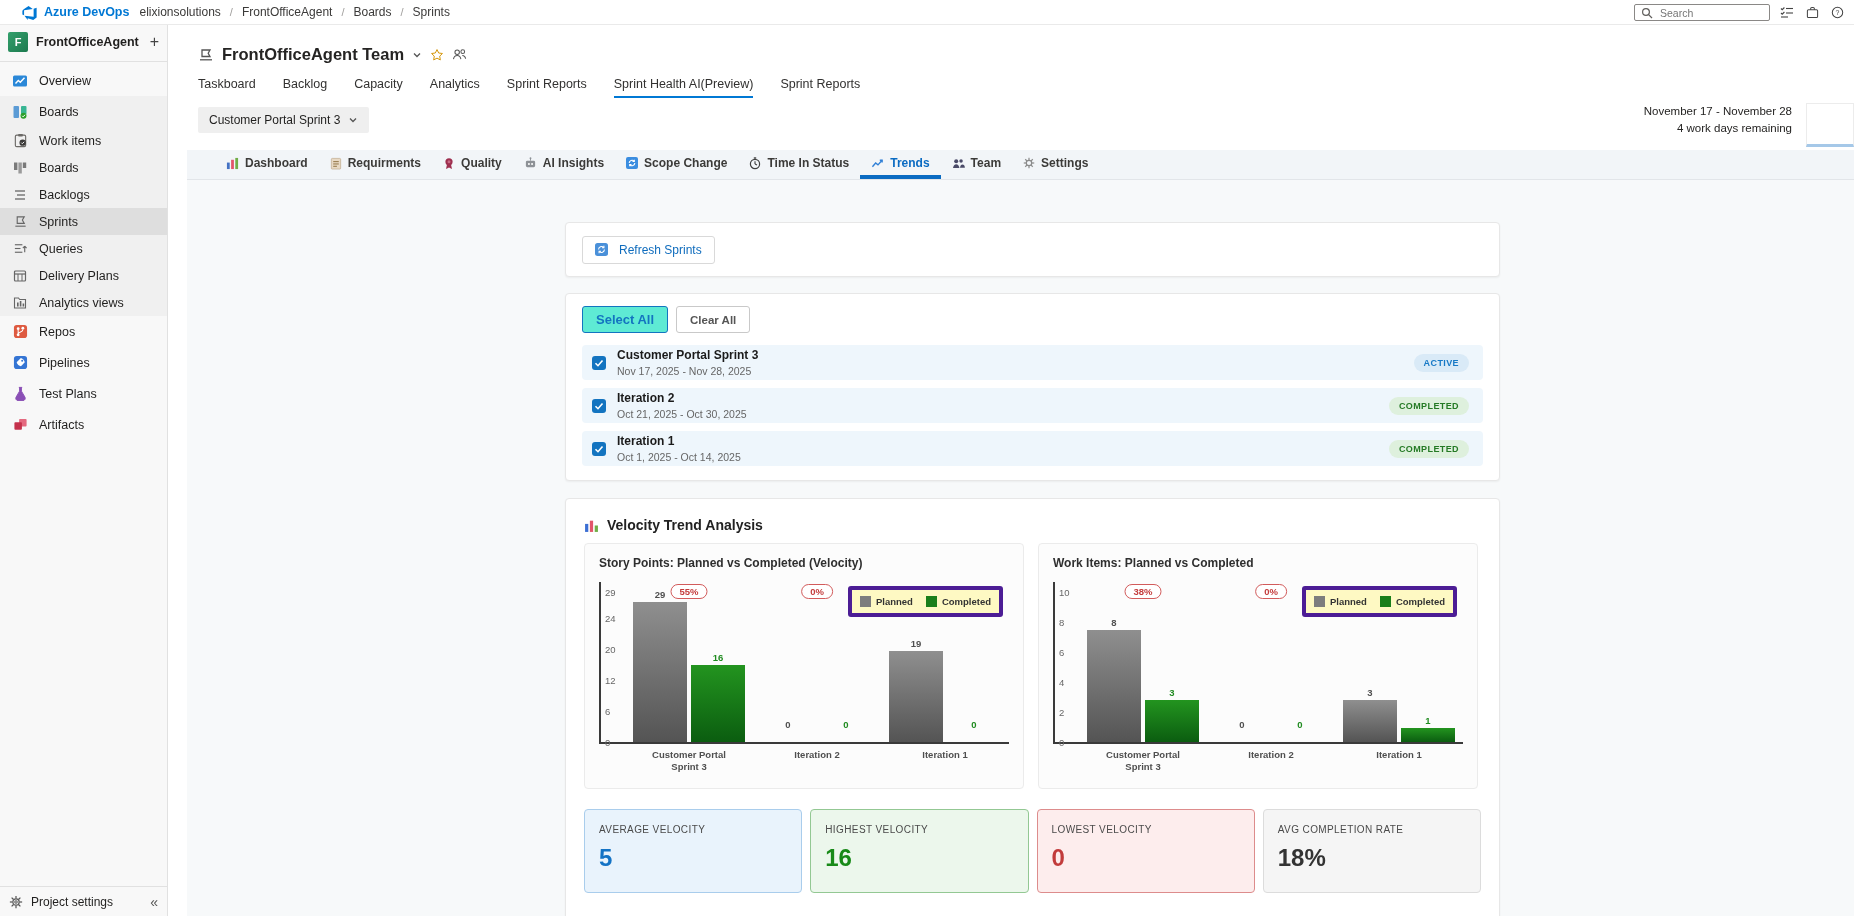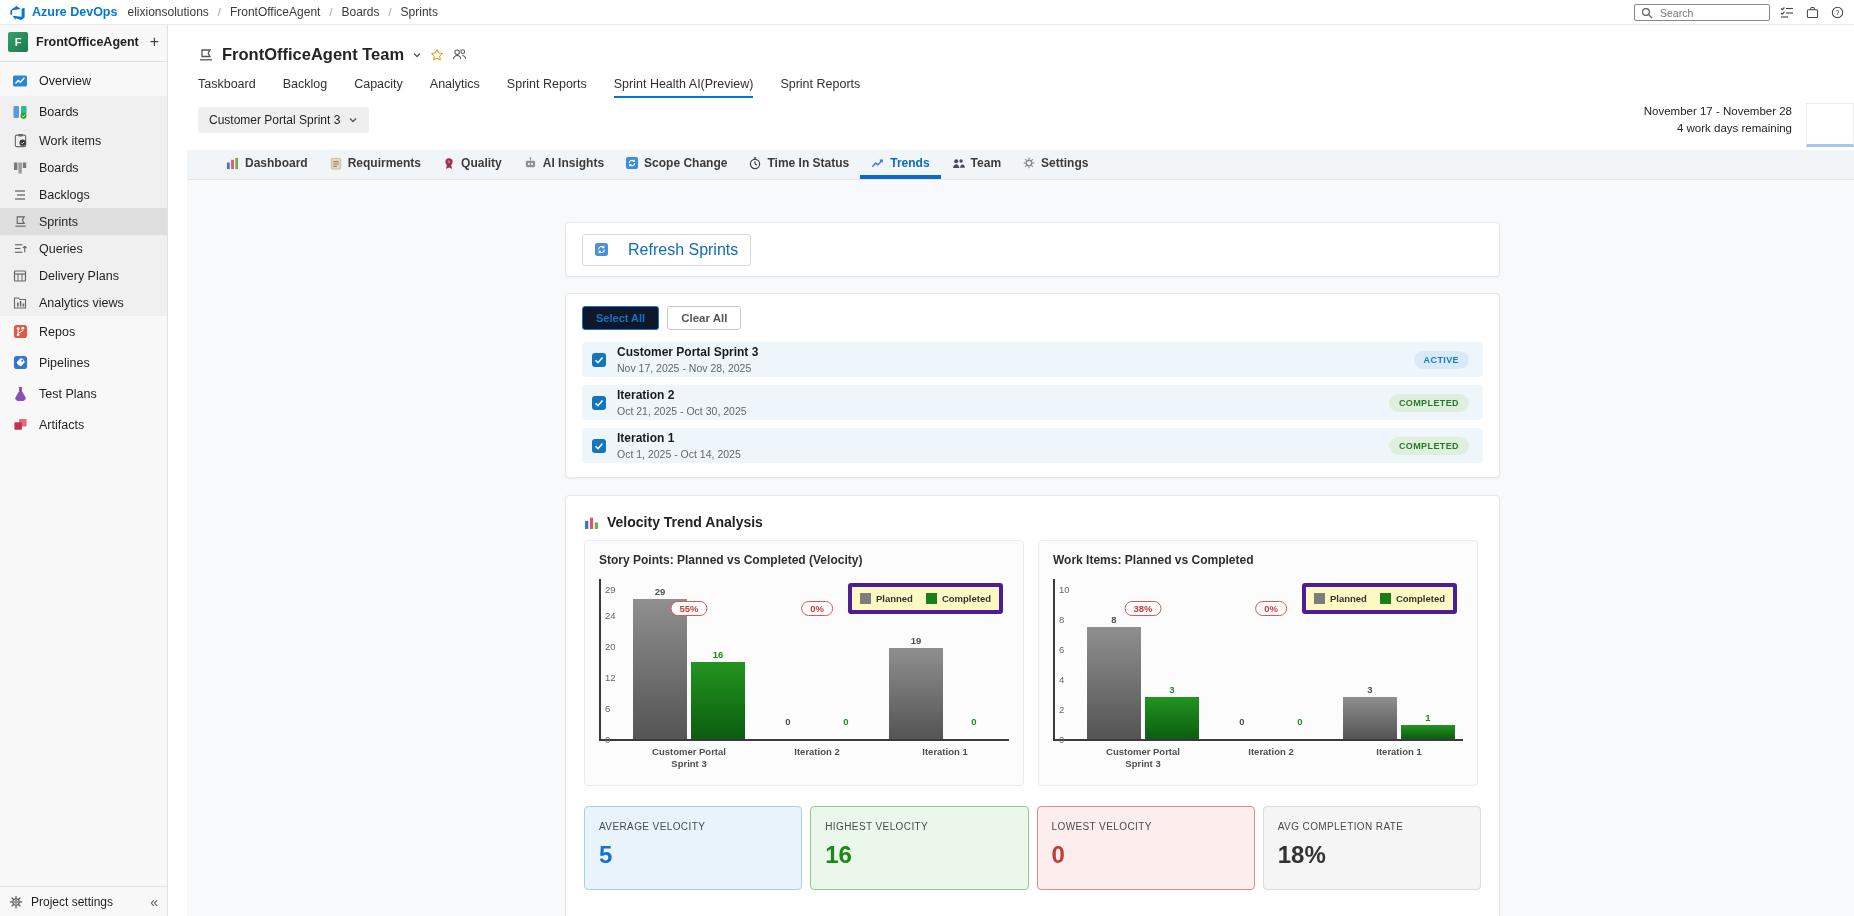--- a/index.html
+++ b/index.html
@@ -2,21 +2,21 @@
 <html><head>
 <meta charset="utf-8">
 <style>
   html,body{margin:0;padding:0}
   body{width:1854px;height:916px;overflow:hidden;font-family:"Liberation Sans",sans-serif;background:#fff;position:relative;color:#252423}
   *{box-sizing:border-box}
   .ic{display:inline-flex;align-items:center;justify-content:center;flex:none}
   .ic svg{display:block}
 
   
-  .topbar{height:25px;background:#fff;border-bottom:1px solid #eaeaea;display:flex;align-items:center;padding:0 10px;position:relative;z-index:10}
+  .topbar{height:25px;background:#fff;border-bottom:1px solid #eaeaea;display:flex;align-items:center;padding:0 22px;position:relative;z-index:10}
   .brand{color:#0078d4;font-weight:bold;font-size:12.5px;margin:0 10px 0 7px;white-space:nowrap}
   .crumbs{display:flex;align-items:center;gap:9px;font-size:12px;color:#3b3a39}
   .crumb{cursor:default;white-space:nowrap}
   .crumb-sep{color:#a19f9d;font-size:11px}
   .search-wrap{position:absolute;right:84px;top:4px;width:136px;height:17px;border:1px solid #8a8886;border-radius:2px;display:flex;align-items:center;gap:5px;padding:0 6px;background:#fff}
   .search-input{border:none;outline:none;font-size:10.5px;color:#605e5c;width:100%;background:transparent;font-family:"Liberation Sans",sans-serif}
   .top-icons{position:absolute;right:10px;top:5px;display:flex;gap:12px;align-items:center}
 
   
   .shell{display:flex;height:891px}
@@ -53,29 +53,29 @@
   .health-tab.active{color:#0b6bc2;border-bottom-color:#0b6bc2}
   .content-scroll{flex:1;background:#f7f9fa;overflow:hidden;padding-top:42px}
   .col{width:935px;margin-left:378px}
 
   .card{background:#fff;border:1px solid #e7e7e7;border-radius:4px;box-shadow:0 1px 2px rgba(0,0,0,.05)}
 
   
   .card.trend{height:55px;display:flex;align-items:center;justify-content:space-between;padding:8px 16px}
   .t-title{font-size:14px;font-weight:bold;color:#222;display:flex;align-items:center;gap:7px}
   .t-sub{font-size:11px;color:#555;margin-top:4px}
-  .refresh-btn{display:inline-flex;align-items:center;gap:20px;border:1px solid #d9d9d9;background:#fff;color:#0f6cbd;font-size:16px;padding:6px 12px;border-radius:3px;cursor:pointer;font-family:inherit}
+  .refresh-btn{display:inline-flex;align-items:center;gap:11px;border:1px solid #d9d9d9;background:#fff;color:#0f6cbd;font-size:12px;padding:6px 12px;border-radius:3px;cursor:pointer;font-family:inherit}
 
   
   .card.select{margin-top:16px;padding:12px 16px 14px}
   .ss-head{display:flex;align-items:flex-start;justify-content:space-between}
   .ss-title{font-size:13.5px;font-weight:bold;color:#222}
   .ss-sub{font-size:11px;color:#666;margin-top:6px}
   .ss-btns{display:flex;gap:8px}
-  .btn-outline-blue{border:1.5px solid #1374c0;color:#1374c0;background:#0f172a;font-size:11px;font-weight:bold;padding:5px 13px;border-radius:3px;cursor:pointer;font-family:inherit}
+  .btn-outline-blue{border:1.5px solid #1374c0;color:#1374c0;background:#5eead4;font-size:13px;font-weight:bold;padding:5px 13px;border-radius:3px;cursor:pointer;font-family:inherit}
   .btn-outline-gray{border:1px solid #c9c9c9;color:#555;background:#fff;font-size:11.5px;font-weight:bold;padding:5px 13px;border-radius:3px;cursor:pointer;font-family:inherit}
   .sprint-rows{margin-top:12px}
   .sprint-row{background:#eef6fc;border-radius:4px;display:flex;align-items:center;padding:0 14px 0 10px;gap:11px;height:35px;margin-bottom:8px;cursor:pointer}
   .sprint-row:last-child{margin-bottom:0}
   .checkbox{width:14px;height:14px;background:#1374c0;border-radius:3px;display:flex;align-items:center;justify-content:center;flex:none}
   .sprint-name{font-size:12px;font-weight:bold;color:#1b1b1b;line-height:1.2}
   .sprint-dates{font-size:10.5px;color:#666;margin-top:2px}
   .badge{margin-left:auto;font-size:9px;font-weight:bold;letter-spacing:.4px;padding:4px 10px;border-radius:10px}
   .badge.active{background:#d9eaf7;color:#1779c6}
   .badge.completed{background:#def0dd;color:#257a25}
@@ -96,21 +96,21 @@
   .bars-area{flex:1;position:relative;display:flex}
   .bar-group{flex:1;display:flex;align-items:flex-end;justify-content:center;gap:4px;position:relative;height:100%}
   .bcol{display:flex;flex-direction:column;align-items:center;justify-content:flex-end}
   .bval{font-size:9.5px;font-weight:bold;margin-bottom:2px}
   .bval.s0{color:#4f4f4f}
   .bval.s1{color:#1f8b1f}
   .bcol.zero .bval{margin-bottom:12px}
   .bar{width:54px}
   .bar.s0{background:linear-gradient(180deg,#8f8f8f,#545454)}
   .bar.s1{background:linear-gradient(180deg,#23941f,#0b5d10)}
-  .pct-badge{position:absolute;top:22px;left:50%;transform:translateX(-50%);border:1.5px solid #d25b5b;color:#c43c3c;background:#fff;font-size:9.5px;font-weight:bold;padding:1px 8px;border-radius:10px;white-space:nowrap}
+  .pct-badge{position:absolute;top:2px;left:50%;transform:translateX(-50%);border:1.5px solid #d25b5b;color:#c43c3c;background:#fff;font-size:9.5px;font-weight:bold;padding:1px 8px;border-radius:10px;white-space:nowrap}
   .legend{position:absolute;top:4px;right:6px;background:#fef9c3;border:4px solid #4c1d95;border-radius:3px;display:flex;gap:13px;padding:6px 8px;align-items:center;z-index:2}
   .leg-item{display:flex;gap:5px;align-items:center;font-size:9.5px;font-weight:bold;color:#333;cursor:pointer}
   .leg-swatch{width:11px;height:11px}
   .xlabels{display:flex;margin-left:26px;margin-top:5px}
   .xlabel{flex:1;text-align:center;font-size:9.5px;font-weight:bold;color:#4f4f4f;white-space:pre-line;line-height:1.3}
 
   
   .stats-row{display:flex;gap:8px;margin-top:20px}
   .stat-card{flex:1;border-radius:4px;padding:14px 14px;height:84px}
   .stat-label{font-size:10px;font-weight:normal;letter-spacing:.4px;color:#4a4a4a}

